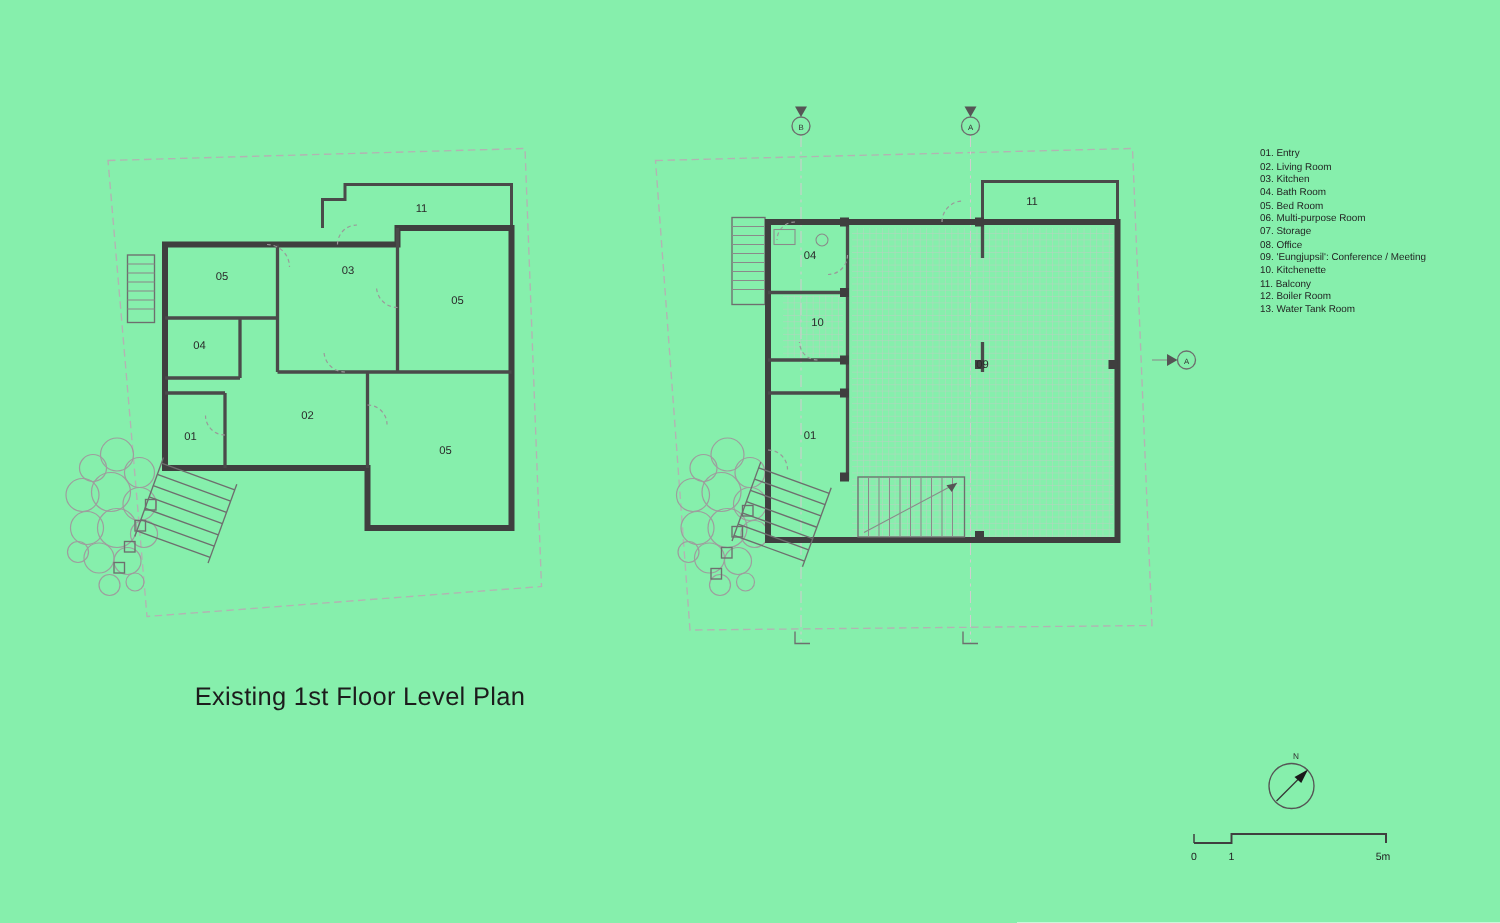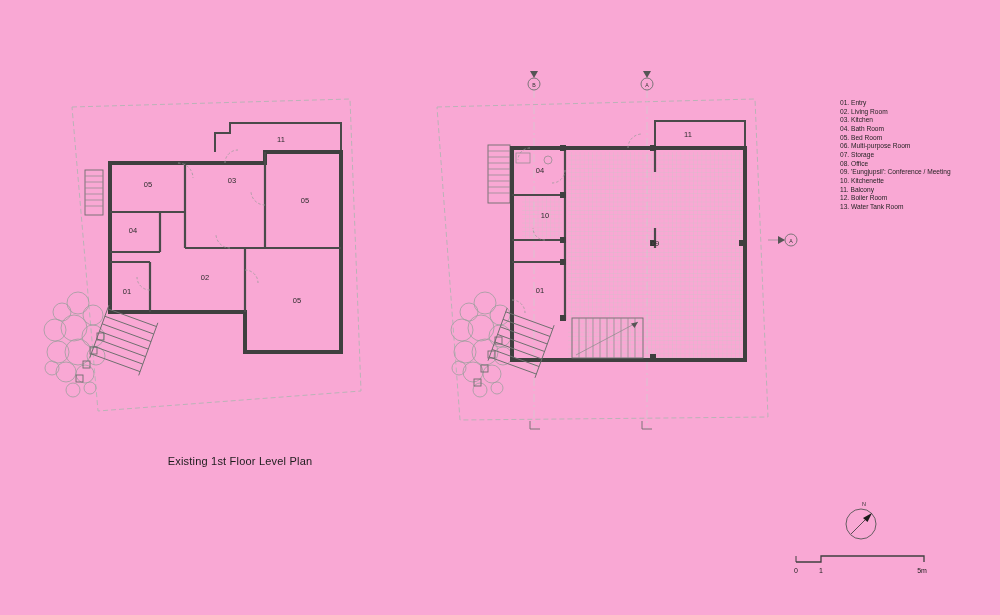--- a/index.html
+++ b/index.html
@@ -1,34 +1,34 @@
 <!DOCTYPE html>
 <html><head>
 <meta charset="utf-8">
 <style>
   *{margin:0;padding:0;box-sizing:border-box}
   html,body{background:#ffffff}
   body{font-family:"Liberation Sans",sans-serif;}
-  #page{position:relative;width:1000px;height:615px;background:#f9a8d4;overflow:hidden}
+  #page{position:relative;width:1000px;height:615px;background:#86efac;overflow:hidden}
   .plan-svg{position:absolute}
   .boundary{fill:none;stroke:#b3b3b3;stroke-width:0.9;stroke-dasharray:5 3}
   .sectline{fill:none;stroke:#cfcfcf;stroke-width:0.7;stroke-dasharray:8 3 2 3}
   .wall4{fill:none;stroke:#3f3f3f;stroke-width:4;stroke-linejoin:miter}
   .wall2{fill:none;stroke:#4a4a4a;stroke-width:2}
   .wall2i{fill:none;stroke:#4a4a4a;stroke-width:2.2}
   .thin{fill:none;stroke:#6e6e6e;stroke-width:0.9}
   .xthin{fill:none;stroke:#8a8a8a;stroke-width:0.7}
   .arc{fill:none;stroke:#9a9a9a;stroke-width:0.8;stroke-dasharray:2.5 2}
   .tree circle{fill:none;stroke:#9e9e9e;stroke-width:0.8}
   .col{fill:#3f3f3f;stroke:none}
   .room-label{font-size:7.5px;fill:#2b2b2b;text-anchor:middle;font-family:"Liberation Sans",sans-serif}
   .marker-label{font-size:5.2px;fill:#333;text-anchor:middle;font-family:"Liberation Sans",sans-serif}
   .scale-label{font-size:7px;fill:#222;text-anchor:middle;font-family:"Liberation Sans",sans-serif}
   .compass-label{font-size:5.5px;fill:#333;text-anchor:middle;font-family:"Liberation Sans",sans-serif}
-  .plan-title{position:absolute;top:455px;width:300px;text-align:center;font-size:11px;color:#1c1c1c;letter-spacing:.2px}
+  .plan-title{position:absolute;top:455px;width:300px;text-align:center;font-size:17px;color:#1c1c1c;letter-spacing:.2px}
   .legend{position:absolute;left:840px;top:99px;width:158px}
   .legend-item{font-size:6.6px;line-height:8.65px;color:#1f1f1f;white-space:nowrap}
 </style>
 </head>
 <body>
 
 <div id="page">
 
   <svg class="plan-svg" style="left:40px;top:80px" width="340" height="360" viewBox="40 80 340 360">
     <defs>

